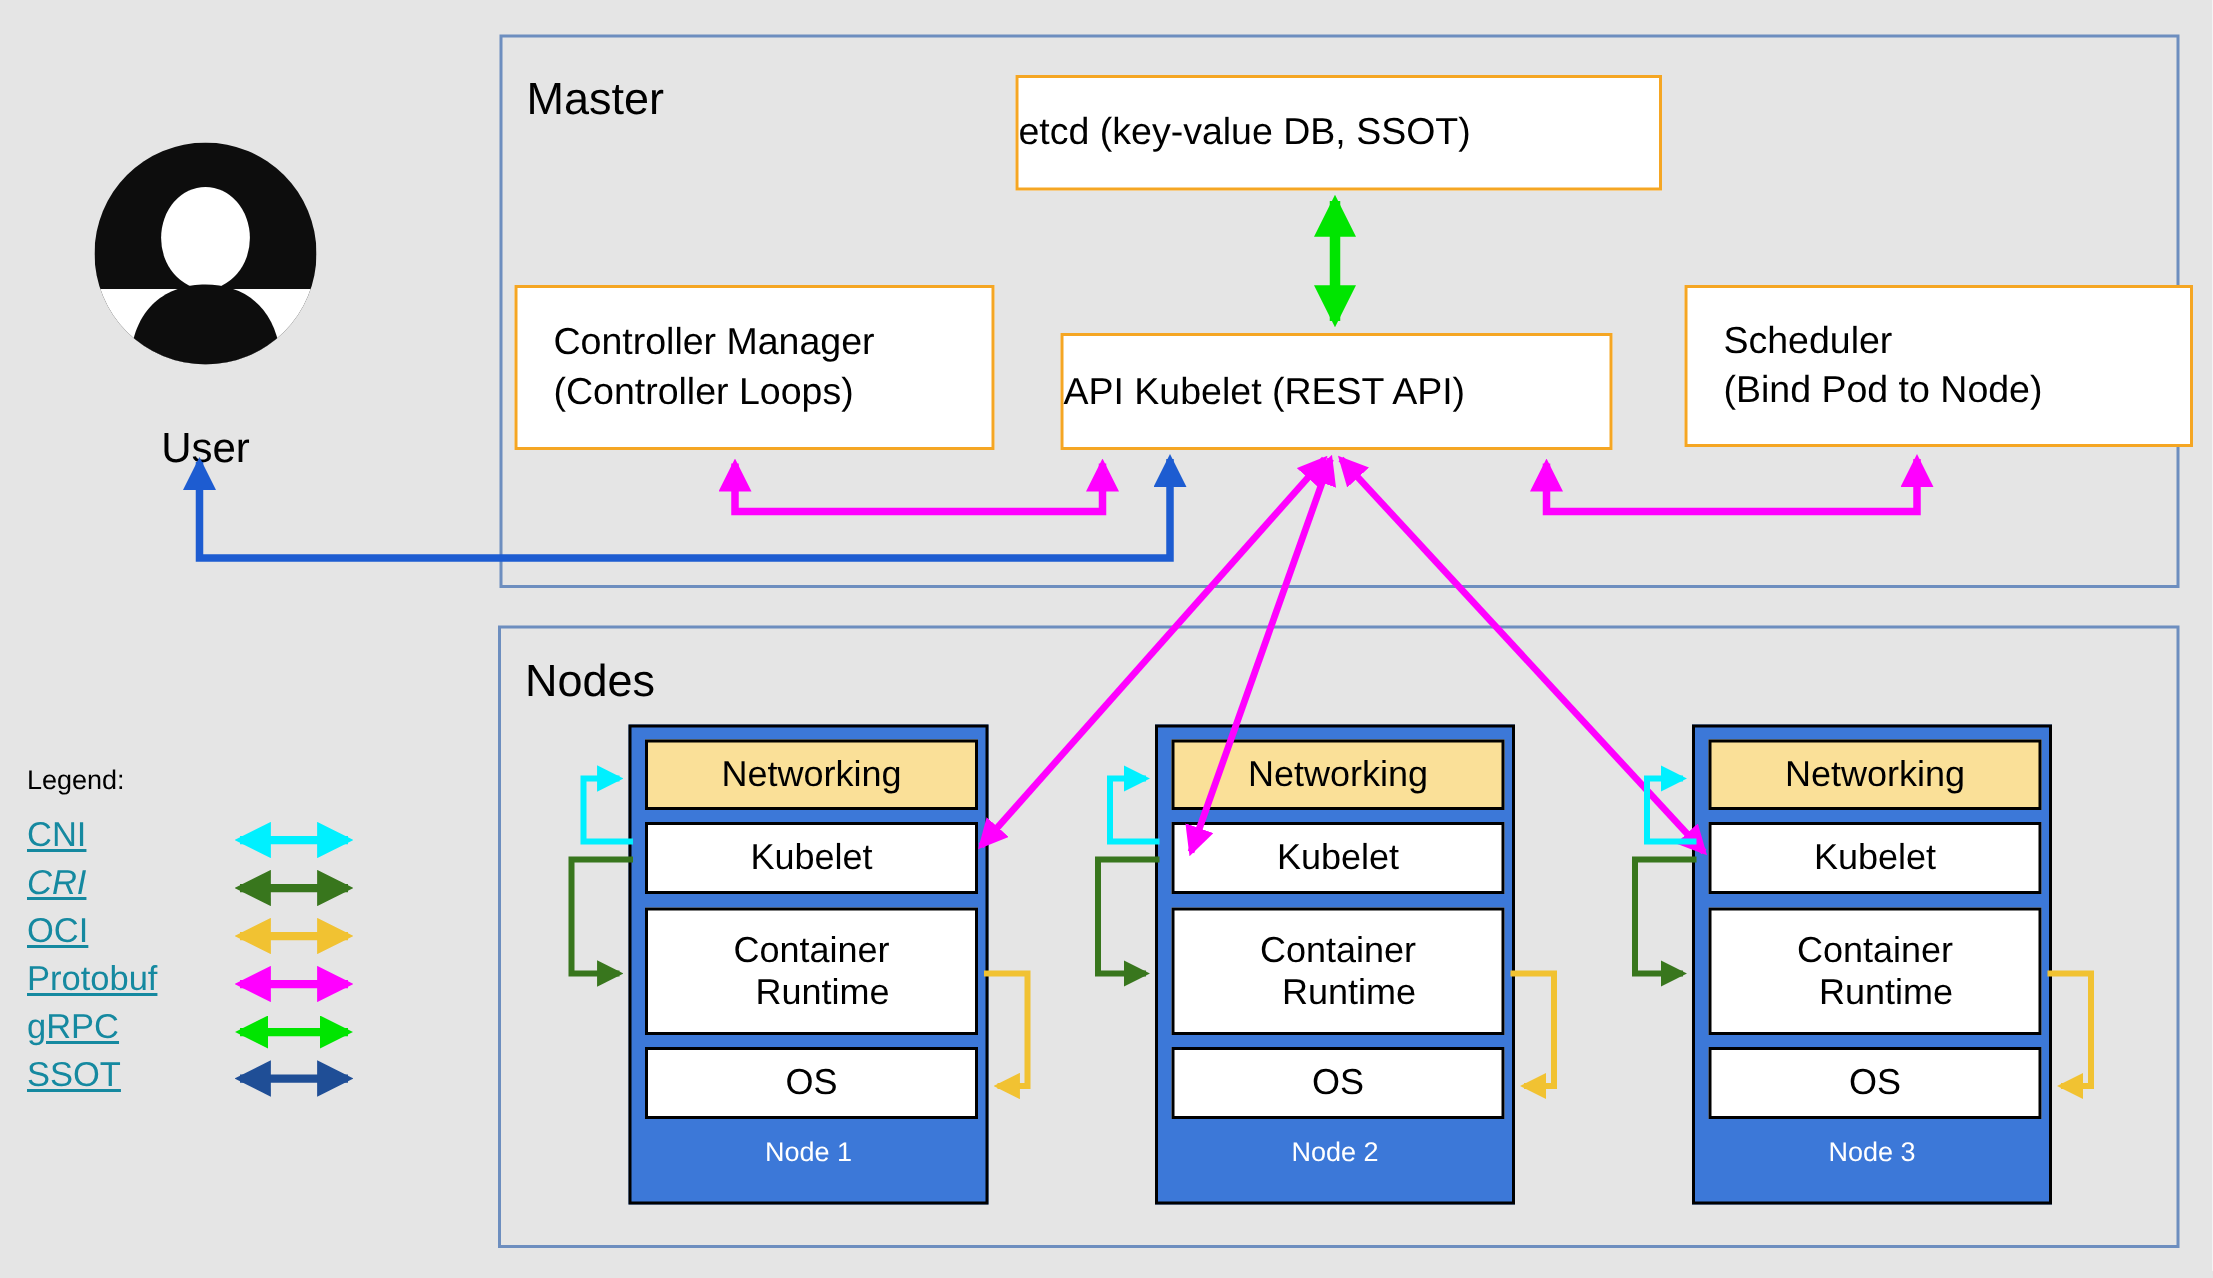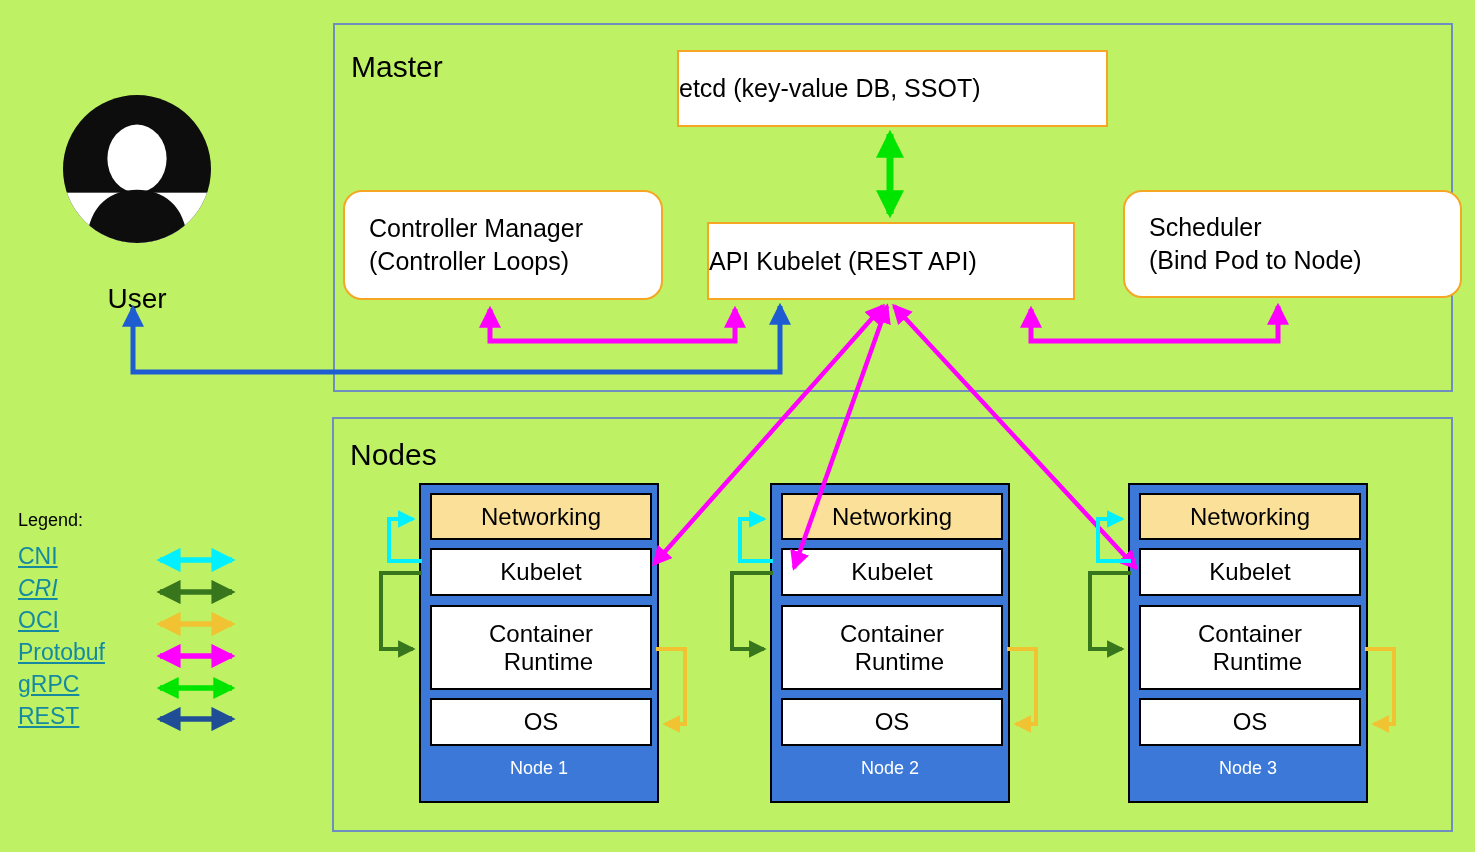--- a/index.html
+++ b/index.html
@@ -1,24 +1,24 @@
 <!DOCTYPE html>
 <html><head>
 <meta charset="utf-8">
 <style>
   html,body{margin:0;padding:0;background:#fff;}
-  .canvas{position:relative;width:1475px;height:852px;background:#bef264;overflow:hidden;
+  .canvas{position:relative;width:1475px;height:852px;background:#e5e5e5;overflow:hidden;
           font-family:"Liberation Sans", sans-serif;color:#000;}
   .abs{position:absolute;}
   .section-box{position:absolute;border:2px solid #6d8ebf;background:transparent;}
   .section-title{position:absolute;font-size:30px;color:#000;}
   .comp-box{position:absolute;border:2px solid #f5a623;background:#fff;display:flex;align-items:center;
             font-size:25px;line-height:1.32;white-space:pre-line;}
   .comp-center{justify-content:flex-start;text-align:center;}
-  .comp-left{justify-content:flex-start;padding-left:24px;border-radius:19px;}
+  .comp-left{justify-content:flex-start;padding-left:24px;}
   .node-box{position:absolute;top:483px;width:240px;height:320px;background:#3c78d8;border:2px solid #000;box-sizing:border-box;}
   .layer{position:absolute;left:9px;width:218px;border:2px solid #000;background:#fff;display:flex;
          align-items:center;justify-content:center;text-align:right;font-size:24px;line-height:1.15;white-space:pre-line;}
   .layer-networking{top:8px;height:43px;background:#fae098;}
   .layer-kubelet{top:63px;height:44px;}
   .layer-runtime{top:120px;height:81px;}
   .layer-os{top:213px;height:44px;}
   .node-name{position:absolute;top:273px;left:0;width:100%;text-align:center;color:#ffffff;font-size:18px;}
   .user-label{position:absolute;left:63px;top:254px;width:148px;text-align:center;font-size:28px;margin-top:29px;}
   .legend-title{position:absolute;left:18px;top:510px;font-size:18px;color:#000;}
@@ -92,21 +92,21 @@
     <div class="layer layer-os">OS</div>
     <div class="node-name">Node 3</div>
   </div>
 
   <div class="legend-title">Legend:</div>
   <div class="legend-link" style="top:543px;">CNI</div>
   <div class="legend-link" style="top:575px;font-style:italic;">CRI</div>
   <div class="legend-link" style="top:607px;">OCI</div>
   <div class="legend-link" style="top:639px;">Protobuf</div>
   <div class="legend-link" style="top:671px;">gRPC</div>
-  <div class="legend-link" style="top:703px;">REST</div>
+  <div class="legend-link" style="top:703px;">SSOT</div>
 
   <svg class="arrows" width="1475" height="852" viewBox="0 0 1475 852">
     <defs>
       <marker id="m-cyan" viewBox="0 0 10 10" refX="8.5" refY="5" markerWidth="4.4" markerHeight="4.4" orient="auto-start-reverse">
           <path d="M0,0 L10,5 L0,10 z" fill="#00f0ff"></path>
         </marker>
       <marker id="m-cri" viewBox="0 0 10 10" refX="8.5" refY="5" markerWidth="4.4" markerHeight="4.4" orient="auto-start-reverse">
           <path d="M0,0 L10,5 L0,10 z" fill="#38761d"></path>
         </marker>
       <marker id="m-oci" viewBox="0 0 10 10" refX="8.5" refY="5" markerWidth="4.4" markerHeight="4.4" orient="auto-start-reverse">

